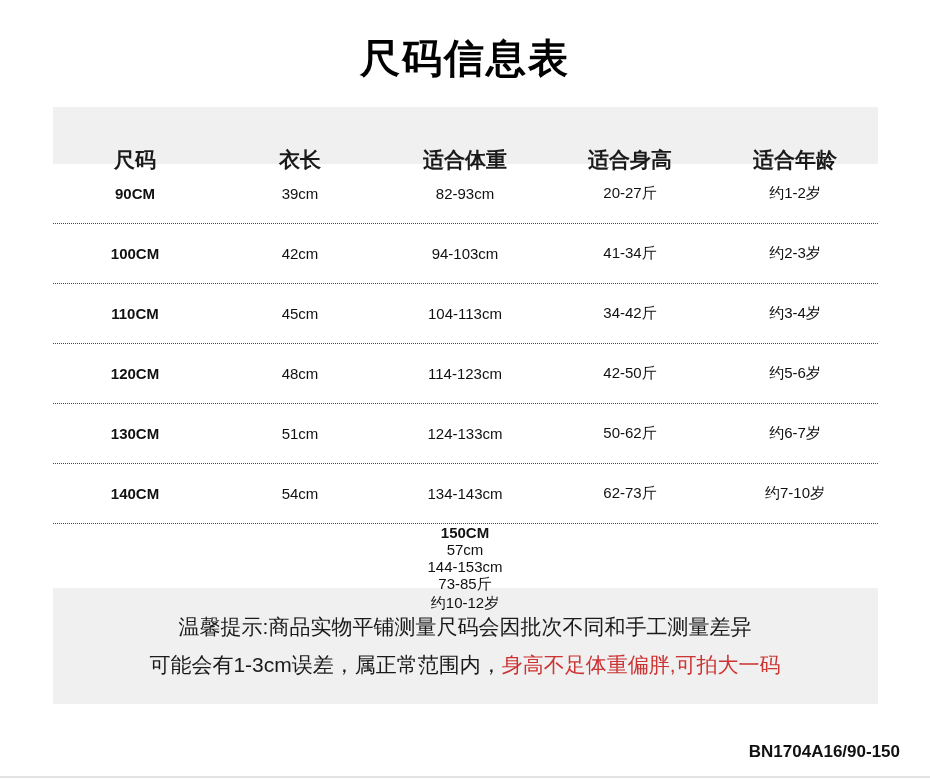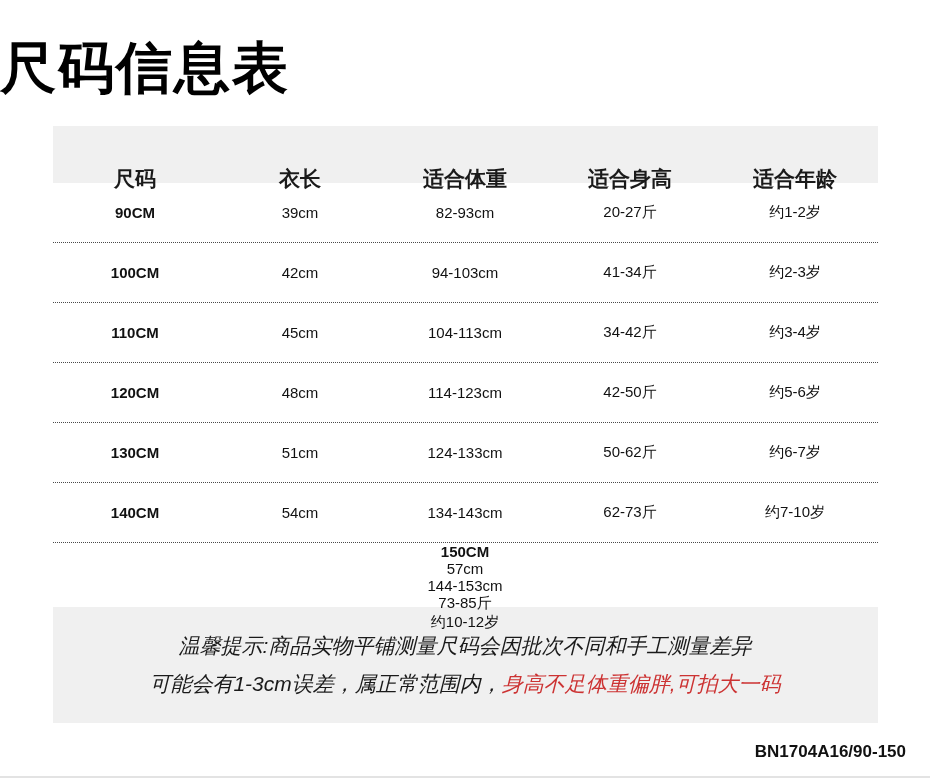--- a/index.html
+++ b/index.html
@@ -8,22 +8,22 @@
     width: 930px;
     height: 779px;
     background: #ffffff;
     font-family: "Liberation Sans", "DejaVu Sans", sans-serif;
     color: #111111;
     position: relative;
     overflow: hidden;
   }
   .page-title {
     padding-top: 34px;
-    text-align: left;
-    font-size: 56px;
+    text-align: center;
+    font-size: 40px;
     font-weight: bold;
     color: #000000;
     letter-spacing: 2px;
     line-height: 1.2;
   }
   .size-table {
     width: 825px;
     margin: 25px auto 0 auto;
   }
   .header-row {
@@ -56,27 +56,26 @@
   .data-row .cell.size-cell { font-weight: bold; }
   .note-box {
     width: 825px;
     margin: 4px auto 0 auto;
     background: #f0f0f0;
     text-align: center;
     padding: 20px 0 20px 0;
     font-size: 21px;
     line-height: 38px;
     color: #1a1a1a;
-    font-style: italic;
   }
   .note-red { color: #cc3333; }
   .product-code {
     position: absolute;
     top: 742px;
-    right: 24px;
+    right: 30px;
     font-size: 17px;
     font-weight: bold;
     color: #111111;
   }
   .bottom-line {
     position: absolute;
     left: 0;
     bottom: 1px;
     width: 100%;
     height: 2px;

